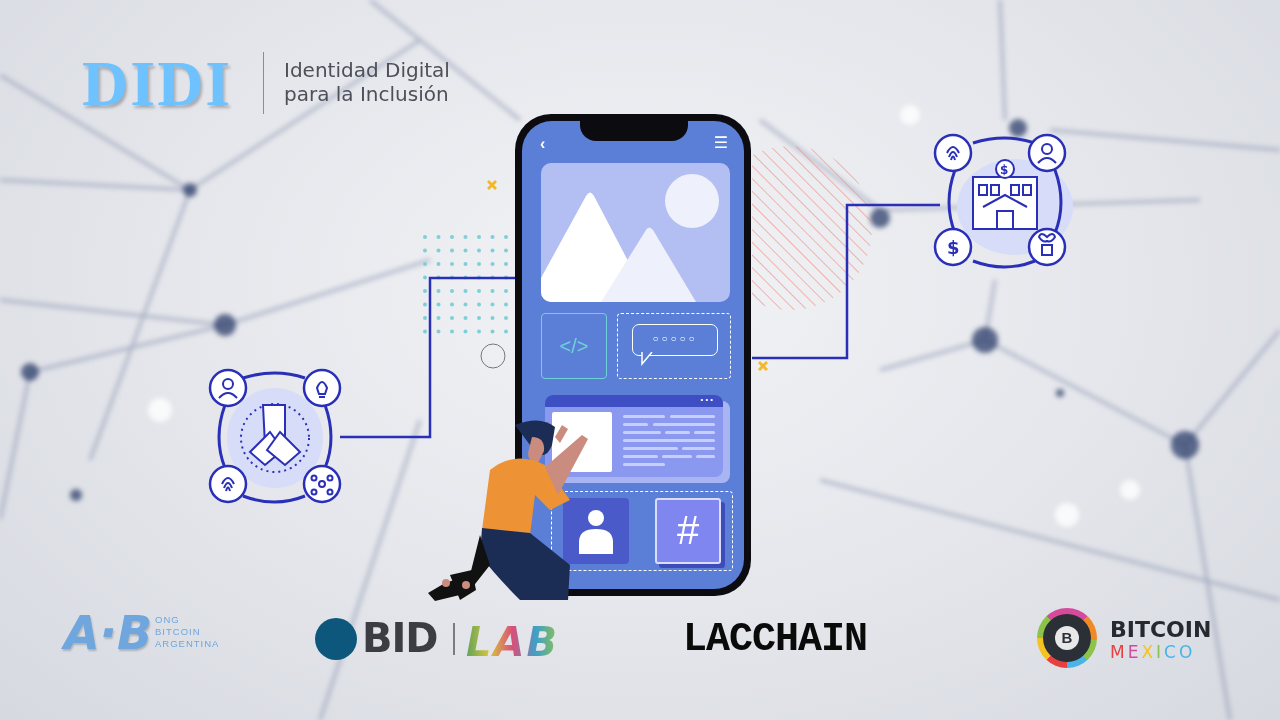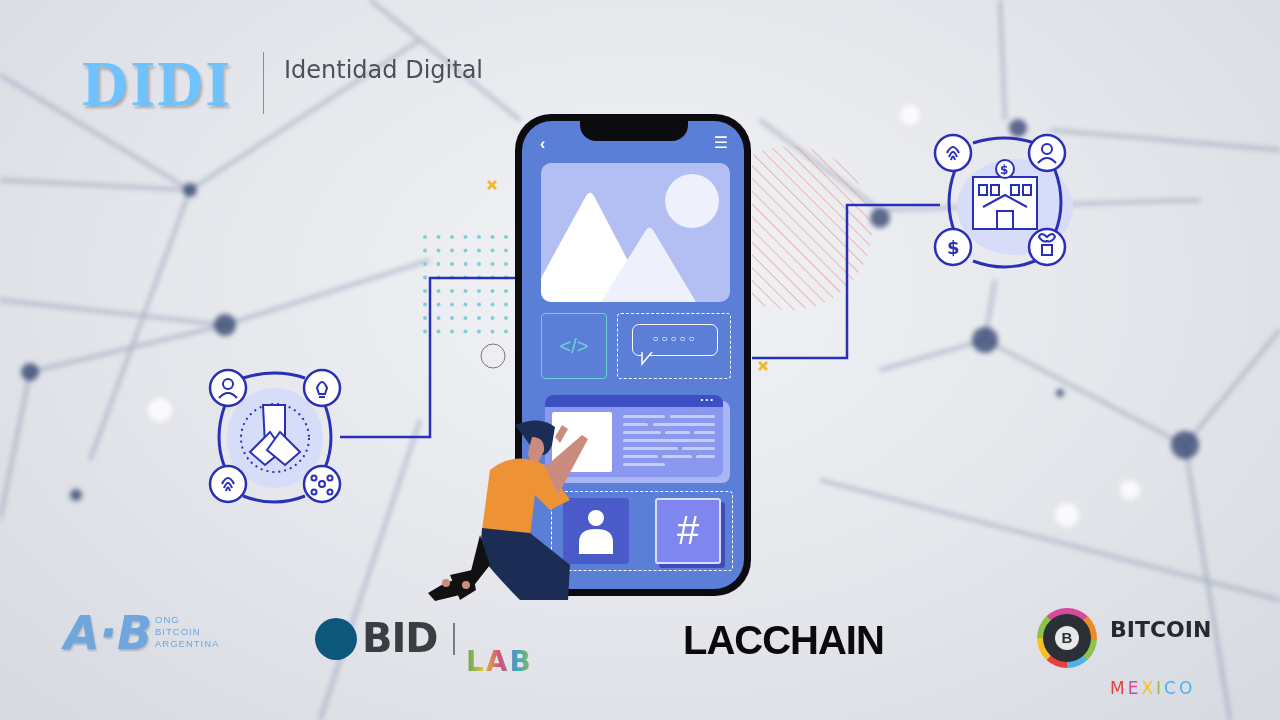--- a/index.html
+++ b/index.html
@@ -6,21 +6,21 @@
   body { width:1280px; height:720px; overflow:hidden; position:relative;
     font-family:"Liberation Sans", sans-serif;
     background: radial-gradient(ellipse at 50% 40%, #f2f3f6 0%, #e4e6eb 55%, #d6d9e0 100%); }
   .abs { position:absolute; }
   #bg { position:absolute; left:0; top:0; width:1280px; height:720px; filter:blur(2.5px); }
   
   .didi-logo { left:82px; top:52px; font-family:Liberation Serif, serif; font-weight:bold;
     font-size:64px; letter-spacing:2px; color:#6ec2ff; line-height:64px;
     text-shadow:2px 3px 3px rgba(0,0,0,0.25); }
   .didi-sep { left:263px; top:52px; width:1px; height:62px; background:#8a8d94; }
-  .didi-tag { left:284px; top:58px; font-family:"DejaVu Sans", sans-serif; font-size:24px;
+  .didi-tag { left:284px; top:58px; font-family:"DejaVu Sans", sans-serif; font-size:20px;
     color:#4d5058; line-height:24px; }
   
   .phone { left:515px; top:114px; width:236px; height:482px; background:#0c0c10;
     border-radius:36px; }
   .screen { position:absolute; left:7px; top:7px; right:7px; bottom:7px;
     background:#5b7fd6; border-radius:30px; overflow:hidden; }
   .notch { position:absolute; left:58px; top:-2px; width:108px; height:22px; background:#0c0c10;
     border-radius:0 0 16px 16px; }
   .back-btn { position:absolute; left:18px; top:14px; color:#fff; font-size:16px; font-weight:bold; cursor:pointer; }
   .menu-btn { position:absolute; right:16px; top:12px; color:#fff; font-size:16px; cursor:pointer; }
@@ -38,29 +38,29 @@
   .bottom-box { position:absolute; left:29px; top:370px; width:180px; height:78px; border:1.5px dashed #fff; border-radius:4px; }
   .user-tile { position:absolute; left:11px; top:6px; width:66px; height:66px; background:#4a5ac8; border-radius:4px; }
   .hash-tile { position:absolute; left:103px; top:6px; width:62px; height:62px; background:#7f86f0; border:2px solid #d9ddff;
     border-radius:3px; color:#fff; font-size:40px; text-align:center; line-height:60px; box-shadow:4px 4px 0 #3f4bb9; cursor:pointer; }
   
   .ab-logo { left:64px; top:608px; font-family:"DejaVu Sans", sans-serif; font-weight:bold; font-style:italic; font-size:46px; color:#6ea6dd; line-height:50px; text-shadow:1px 2px 2px rgba(0,0,0,0.2); }
   .ab-text { left:155px; top:614px; font-family:Liberation Sans, sans-serif; font-size:9.5px; color:#6ea6dd; line-height:12px; letter-spacing:1px; }
   .bid-circle { left:315px; top:618px; width:42px; height:42px; border-radius:50%; background:#0e577c; }
   .bid-text { left:362px; top:612px; font-family:"DejaVu Sans", sans-serif; font-weight:bold; font-size:40px; color:#3b3d42; line-height:52px; letter-spacing:-1px; }
   .bid-sep { left:453px; top:623px; width:2px; height:32px; background:#7a7c82; }
-  .lab-text { left:466px; top:636px; font-family:"DejaVu Sans", sans-serif; font-weight:bold; font-size:28px; line-height:52px; letter-spacing:2px;
-    background:linear-gradient(90deg,#5fa35c,#d8c63a,#d94f7a,#3fa0c8,#8fc24a); -webkit-background-clip:text; background-clip:text; color:transparent; }
-  .lac-text { left:683px; top:612px; font-family:Liberation Sans, sans-serif; font-weight:bold; font-size:40px; color:#0a0a0a; line-height:56px; letter-spacing:-1px; }
+  .lab-text { left:466px; top:616px; font-family:"DejaVu Sans", sans-serif; font-weight:bold; font-size:40px; line-height:52px; letter-spacing:2px;
+    background:linear-gradient(90deg,#5fa35c,#d8c63a,#d94f7a,#3fa0c8,#8fc24a); -webkit-background-clip:text; background-clip:text; color:transparent;font-style:italic; }
+  .lac-text { left:683px; top:612px; font-family:Liberation Mono, monospace; font-weight:bold; font-size:40px; color:#0a0a0a; line-height:56px; letter-spacing:-1px; }
   .btc-mx-ring { left:1037px; top:608px; width:60px; height:60px; border-radius:50%;
     background:conic-gradient(#d54b9b 0 12%, #f08a24 12% 26%, #8cc34a 26% 38%, #4bb4e6 38% 50%, #e84040 50% 62%, #f5c220 62% 75%, #8cc34a 75% 88%, #d54b9b 88% 100%); }
   .btc-mx-inner { position:absolute; left:6px; top:6px; width:48px; height:48px; border-radius:50%; background:#2b2f36; }
   .btc-mx-b { position:absolute; left:12px; top:12px; width:24px; height:24px; border-radius:50%; background:#e8e8e8; color:#2b2f36; font-weight:bold; font-size:15px; text-align:center; line-height:24px; }
   .btc-mx-title { left:1110px; top:618px; font-family:"DejaVu Sans", sans-serif; font-weight:bold; font-size:22px; color:#262a30; line-height:24px; }
-  .btc-mx-sub { left:1110px; top:642px; font-family:"DejaVu Sans", sans-serif; font-size:17px; letter-spacing:3px; line-height:20px;margin-top:36px; }
+  .btc-mx-sub { left:1110px; top:642px; font-family:"DejaVu Sans", sans-serif; font-size:17px; letter-spacing:3px; line-height:20px; }
 </style>
 </head>
 <body>
 
 <svg id="bg" viewBox="0 0 1280 720">
   <g stroke="#7c88a6" stroke-width="3" fill="none" opacity="0.55">
     <line x1="0" y1="75" x2="190" y2="190"></line>
     <line x1="190" y1="190" x2="420" y2="40"></line>
     <line x1="190" y1="190" x2="90" y2="460"></line>
     <line x1="190" y1="190" x2="0" y2="180"></line>
@@ -97,20 +97,21 @@
     <circle cx="1130" cy="490" r="10"></circle>
     <circle cx="160" cy="410" r="12"></circle>
     <circle cx="910" cy="115" r="10"></circle>
   </g>
 </svg>
 
 <div class="abs didi-logo">DIDI</div>
 <div class="abs didi-sep"></div>
 <div class="abs didi-tag">
   <div>Identidad Digital</div>
+  <div>para la Inclusión</div>
 </div>
 
 <svg class="abs" style="left:0;top:0;width:1280px;height:720px;" viewBox="0 0 1280 720">
   <g fill="#7fcfd8">
     <g id="dotrow">
       <circle cx="425" cy="237" r="2"></circle>
         <circle cx="438.5" cy="237" r="2"></circle>
         <circle cx="452" cy="237" r="2"></circle>
         <circle cx="465.5" cy="237" r="2"></circle>
         <circle cx="479" cy="237" r="2"></circle>

